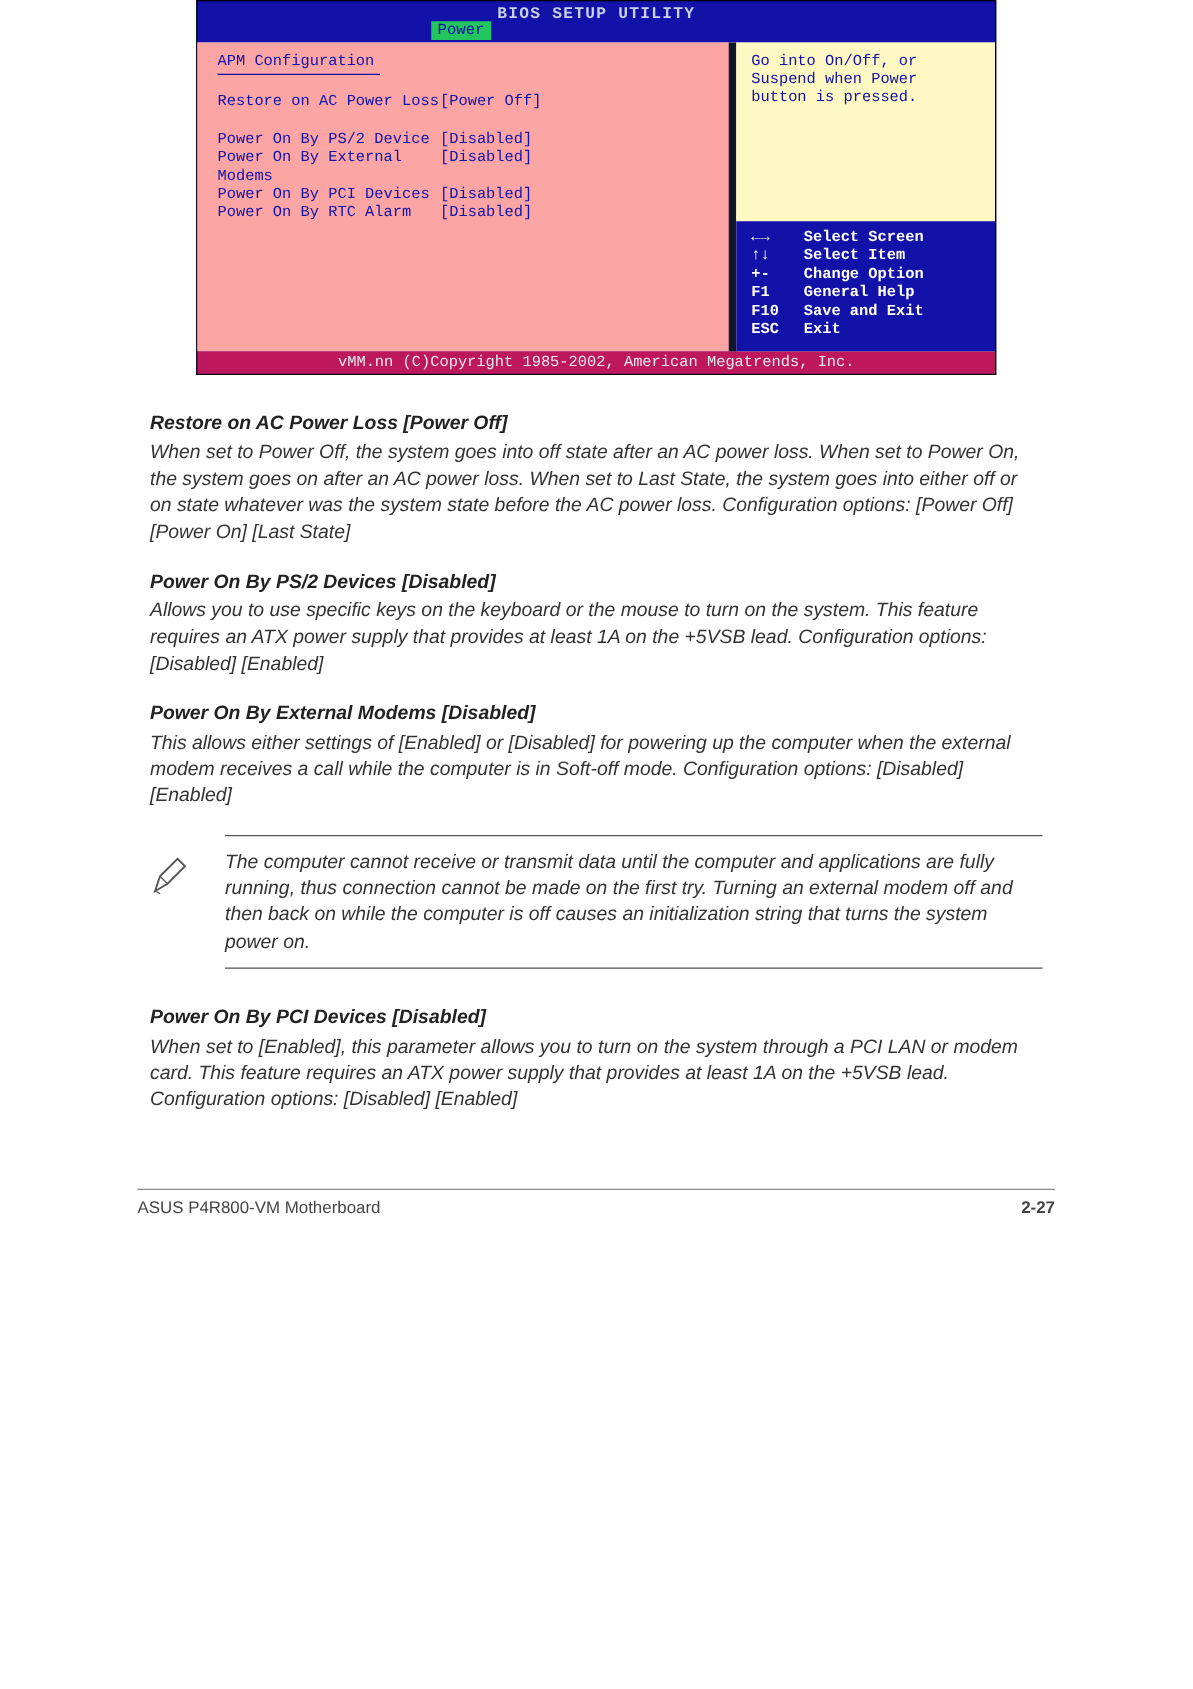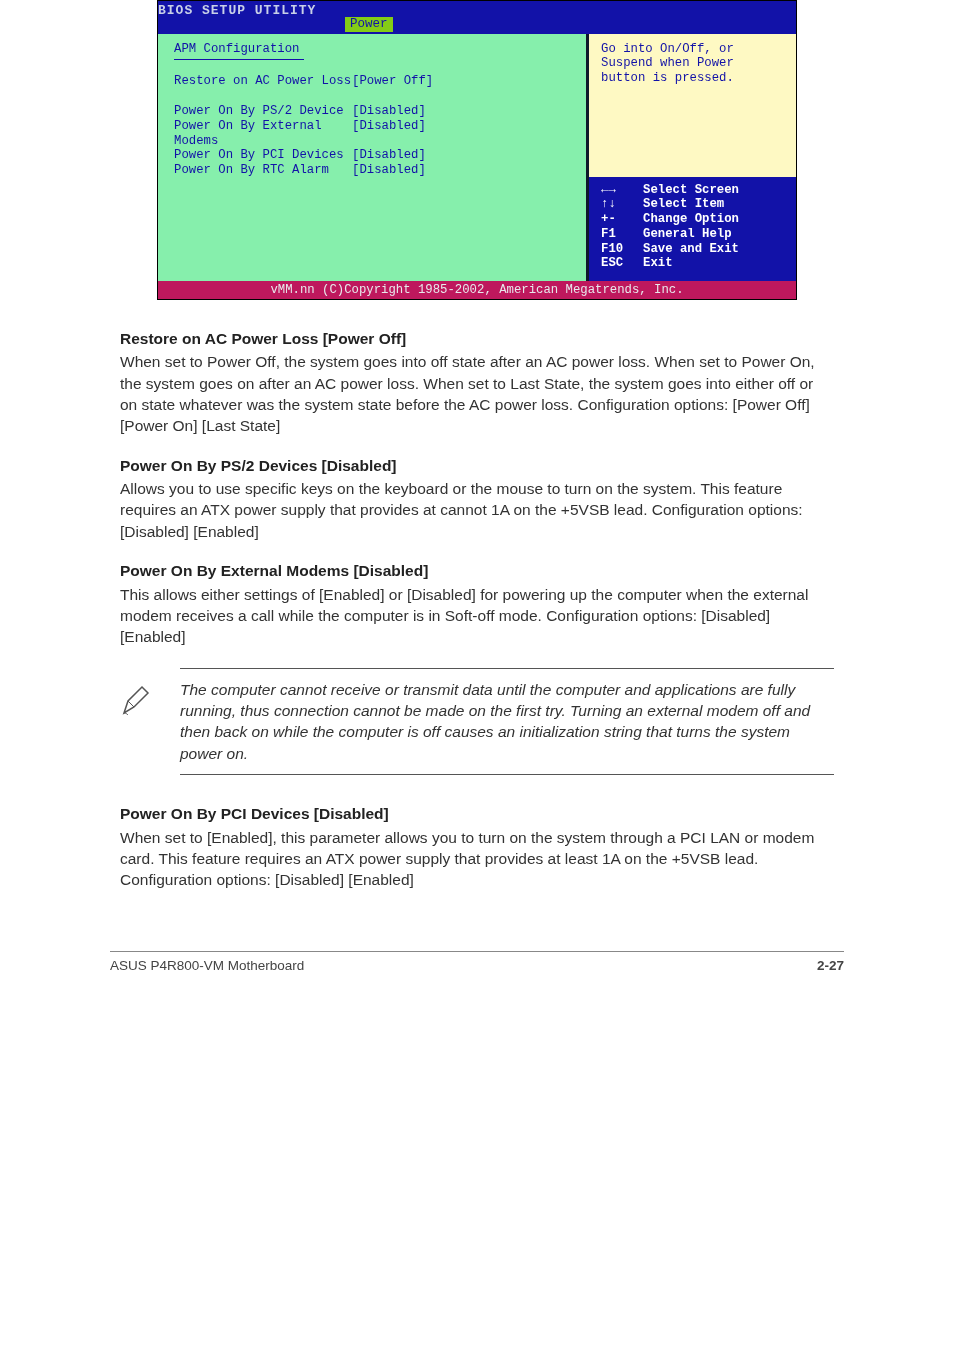--- a/index.html
+++ b/index.html
@@ -18,49 +18,50 @@
       margin: 0 auto;
       width: 640px;
       background: #1212a8;
       color: #ffffff;
       font-family: "Courier New", monospace;
       font-size: 12.3px;
       line-height: 1.2;
       border: 1px solid #000;
     }
     .bios-title-bar {
+      text-align: center;
       font-weight: bold;
       letter-spacing: 1px;
       color: #c8d0e8;
       padding: 2px 0 0 0;
       font-size: 13px;
     }
     .bios-tab-row {
       padding-left: 187px;
       margin-top: -2px;
       padding-bottom: 2px;
     }
     .bios-tab {
       display: inline-block;
-      background: #84cc16;
+      background: #22c55e;
       color: #1212a8;
       font-weight: normal;
       padding: 0 5px;
       font-size: 12.5px;
     }
     .bios-body {
       display: flex;
       background: #e8e8ec;
       color: #1212a8;
     }
     .bios-left {
       flex: 1;
       padding: 8px 10px 12px 16px;
-      border-right: 3px solid #0f172a;
-      background: #86efac;
+      border-right: 6px solid #0f172a;
+      background: #fca5a5;
     }
     .bios-right {
       width: 207px;
       padding: 8px 12px 12px 12px;
       background: #fef9c3;
       display: flex;
       flex-direction: column;
     }
     .section-heading {
       color: #1212a8;
@@ -112,20 +113,21 @@
       text-align: center;
       padding: 2px 0 1px 0;
       font-size: 12.3px;
     }
     
     .body-text {
       margin: 28px 70px 0 70px;
       font-size: 15.5px;
       line-height: 1.38;
       color: #333;
+      font-style: italic;
     }
     .body-text h3 {
       font-size: 15.5px;
       font-weight: bold;
       margin-bottom: 2px;
       margin-top: 18px;
       color: #222;
     }
     .body-text p {
       margin-bottom: 2px;
@@ -241,21 +243,21 @@
       </div>
     </div>
     <div class="bios-footer">vMM.nn (C)Copyright 1985-2002, American Megatrends, Inc.</div>
   </div>
 
   <div class="body-text">
     <h3>Restore on AC Power Loss [Power Off]</h3>
     <p>When set to Power Off, the system goes into off state after an AC power loss. When set to Power On, the system goes on after an AC power loss. When set to Last State, the system goes into either off or on state whatever was the system state before the AC power loss. Configuration options: [Power Off] [Power On] [Last State]</p>
 
     <h3>Power On By PS/2 Devices [Disabled]</h3>
-    <p>Allows you to use specific keys on the keyboard or the mouse to turn on the system. This feature requires an ATX power supply that provides at cannot 1A on the +5VSB lead. Configuration options: [Disabled] [Enabled]</p>
+    <p>Allows you to use specific keys on the keyboard or the mouse to turn on the system. This feature requires an ATX power supply that provides at least 1A on the +5VSB lead. Configuration options: [Disabled] [Enabled]</p>
 
     <h3>Power On By External Modems [Disabled]</h3>
     <p>This allows either settings of [Enabled] or [Disabled] for powering up the computer when the external modem receives a call while the computer is in Soft-off mode. Configuration options: [Disabled] [Enabled]</p>
   </div>
 
   <div class="note-block">
     <svg class="note-icon" viewBox="0 0 36 36">
       <path d="M6 30 L10 18 L24 4 L30 10 L16 24 L6 30 Z" fill="none" stroke="#555" stroke-width="1.5"></path>
       <path d="M10 18 L16 24" fill="none" stroke="#555" stroke-width="1"></path>
       <path d="M6 30 C 8 30 9 31 10 32" fill="none" stroke="#555" stroke-width="1"></path>

